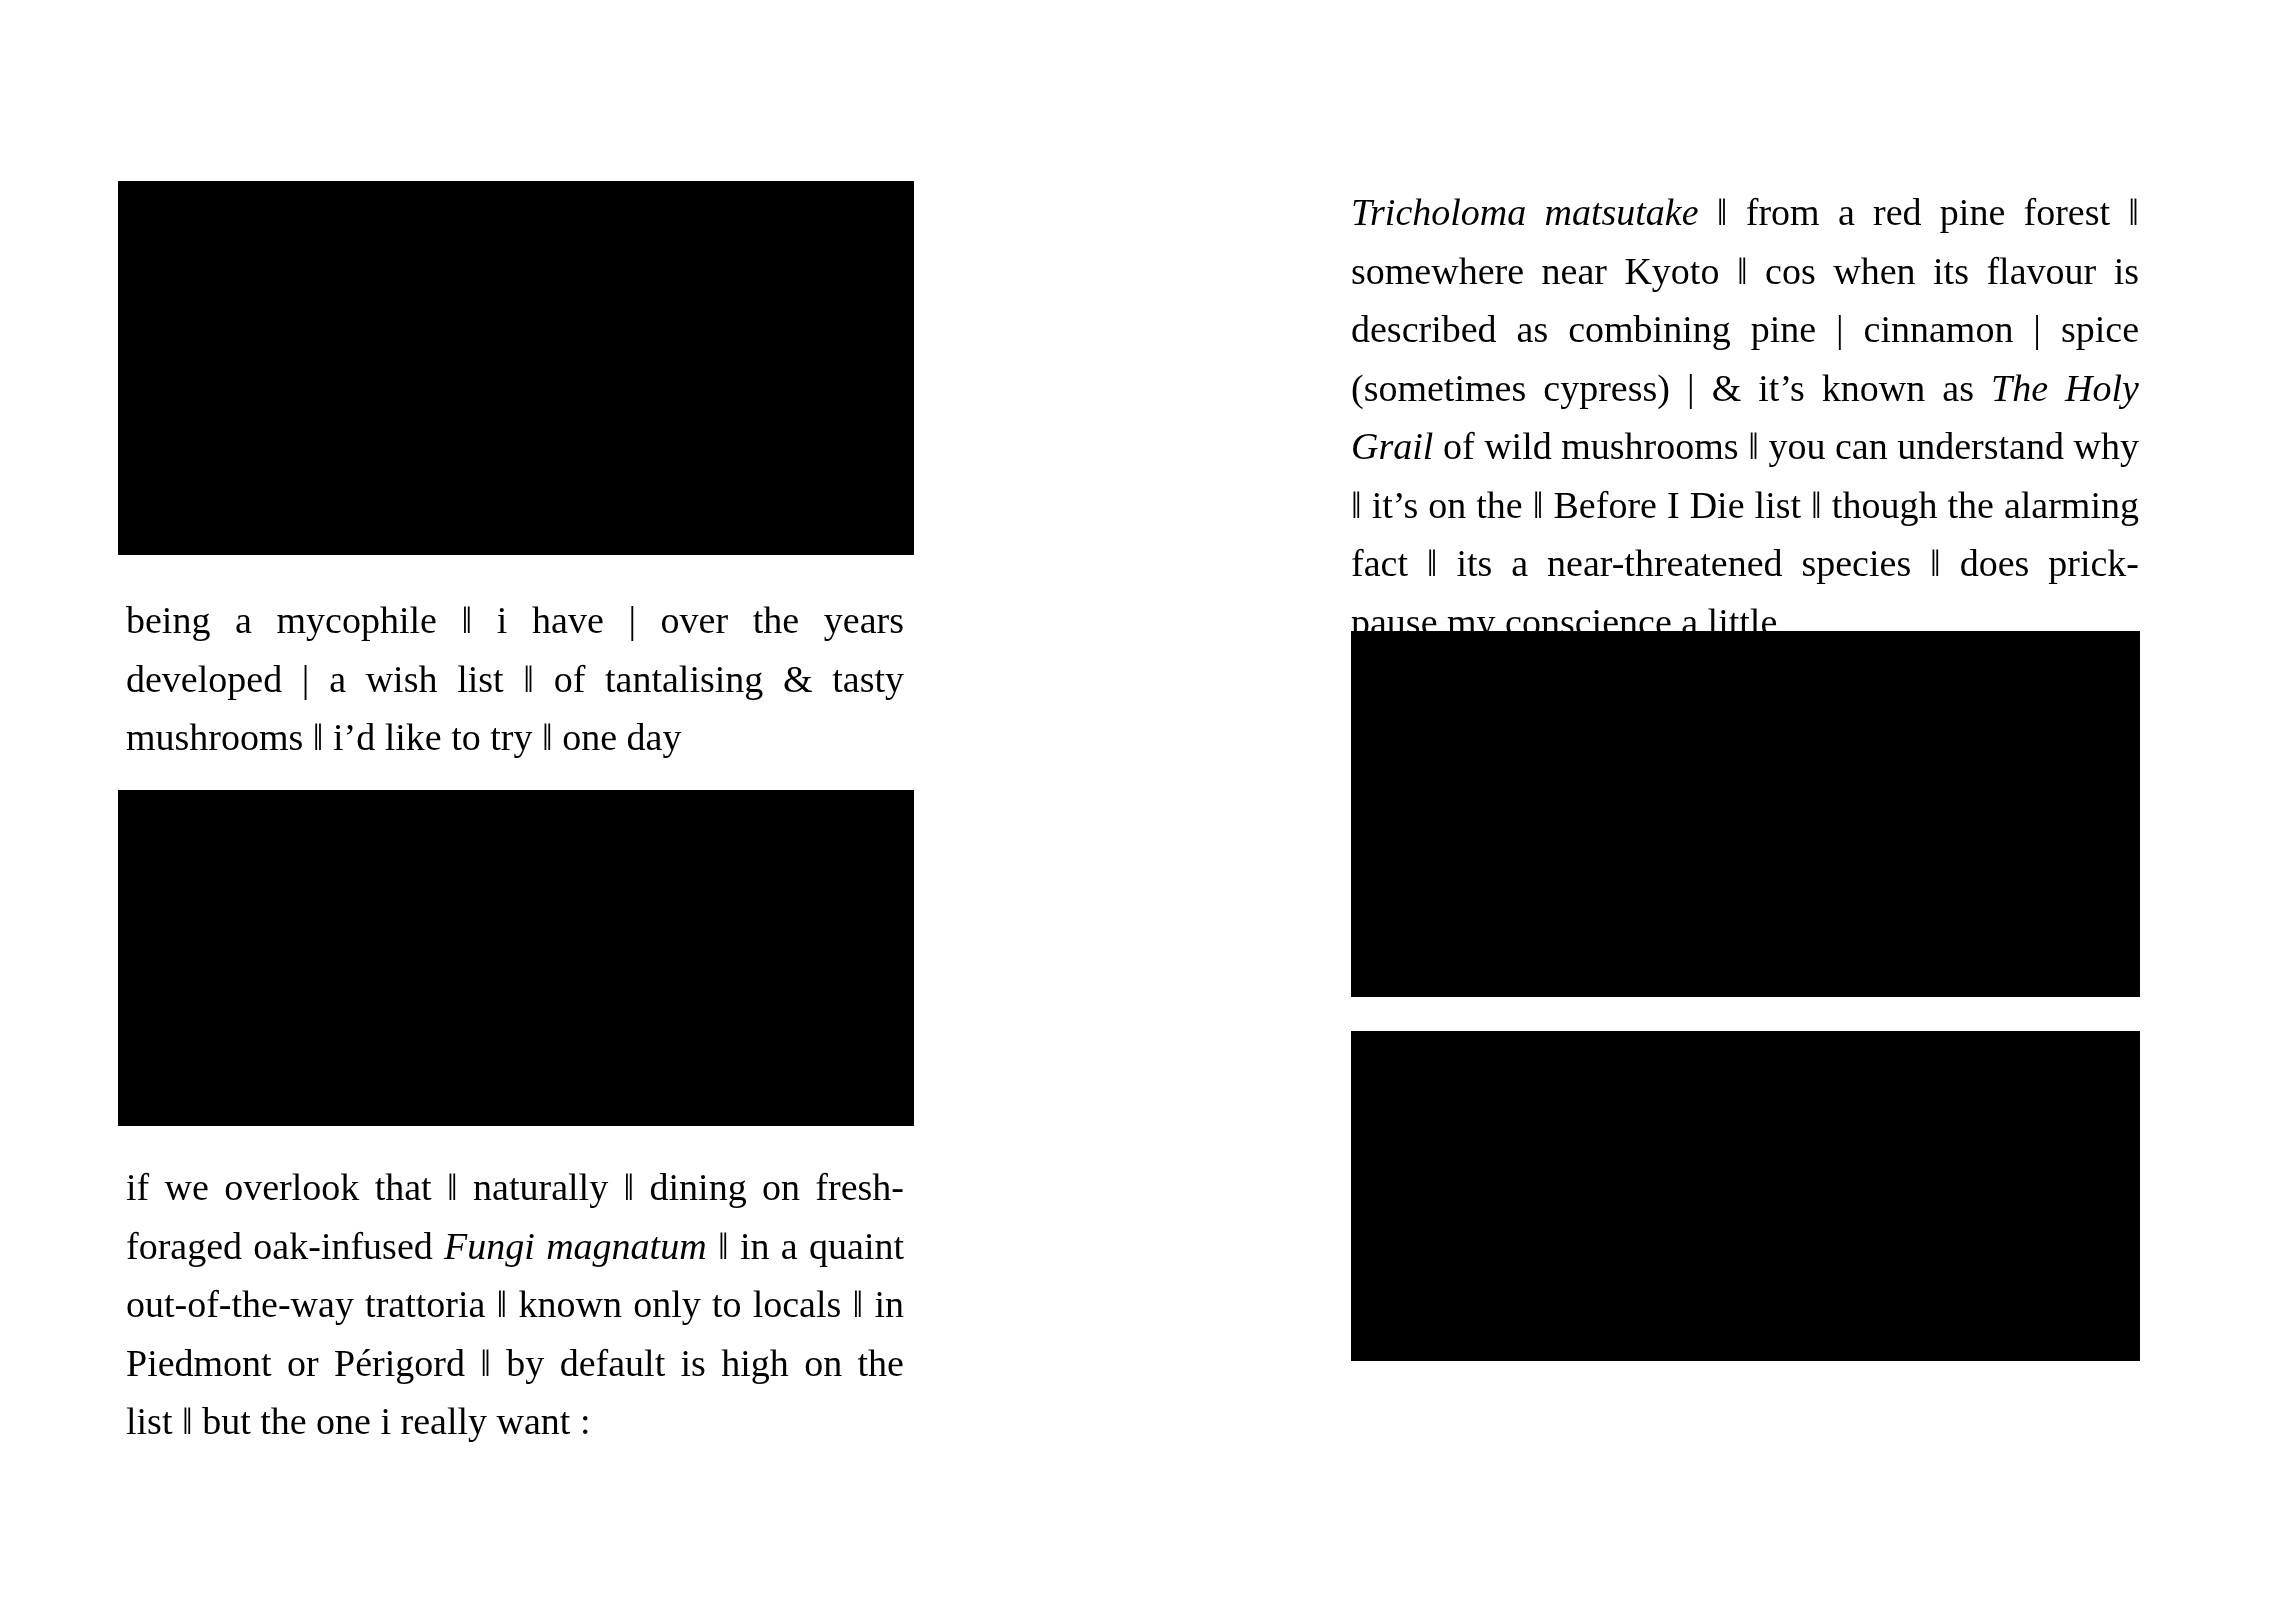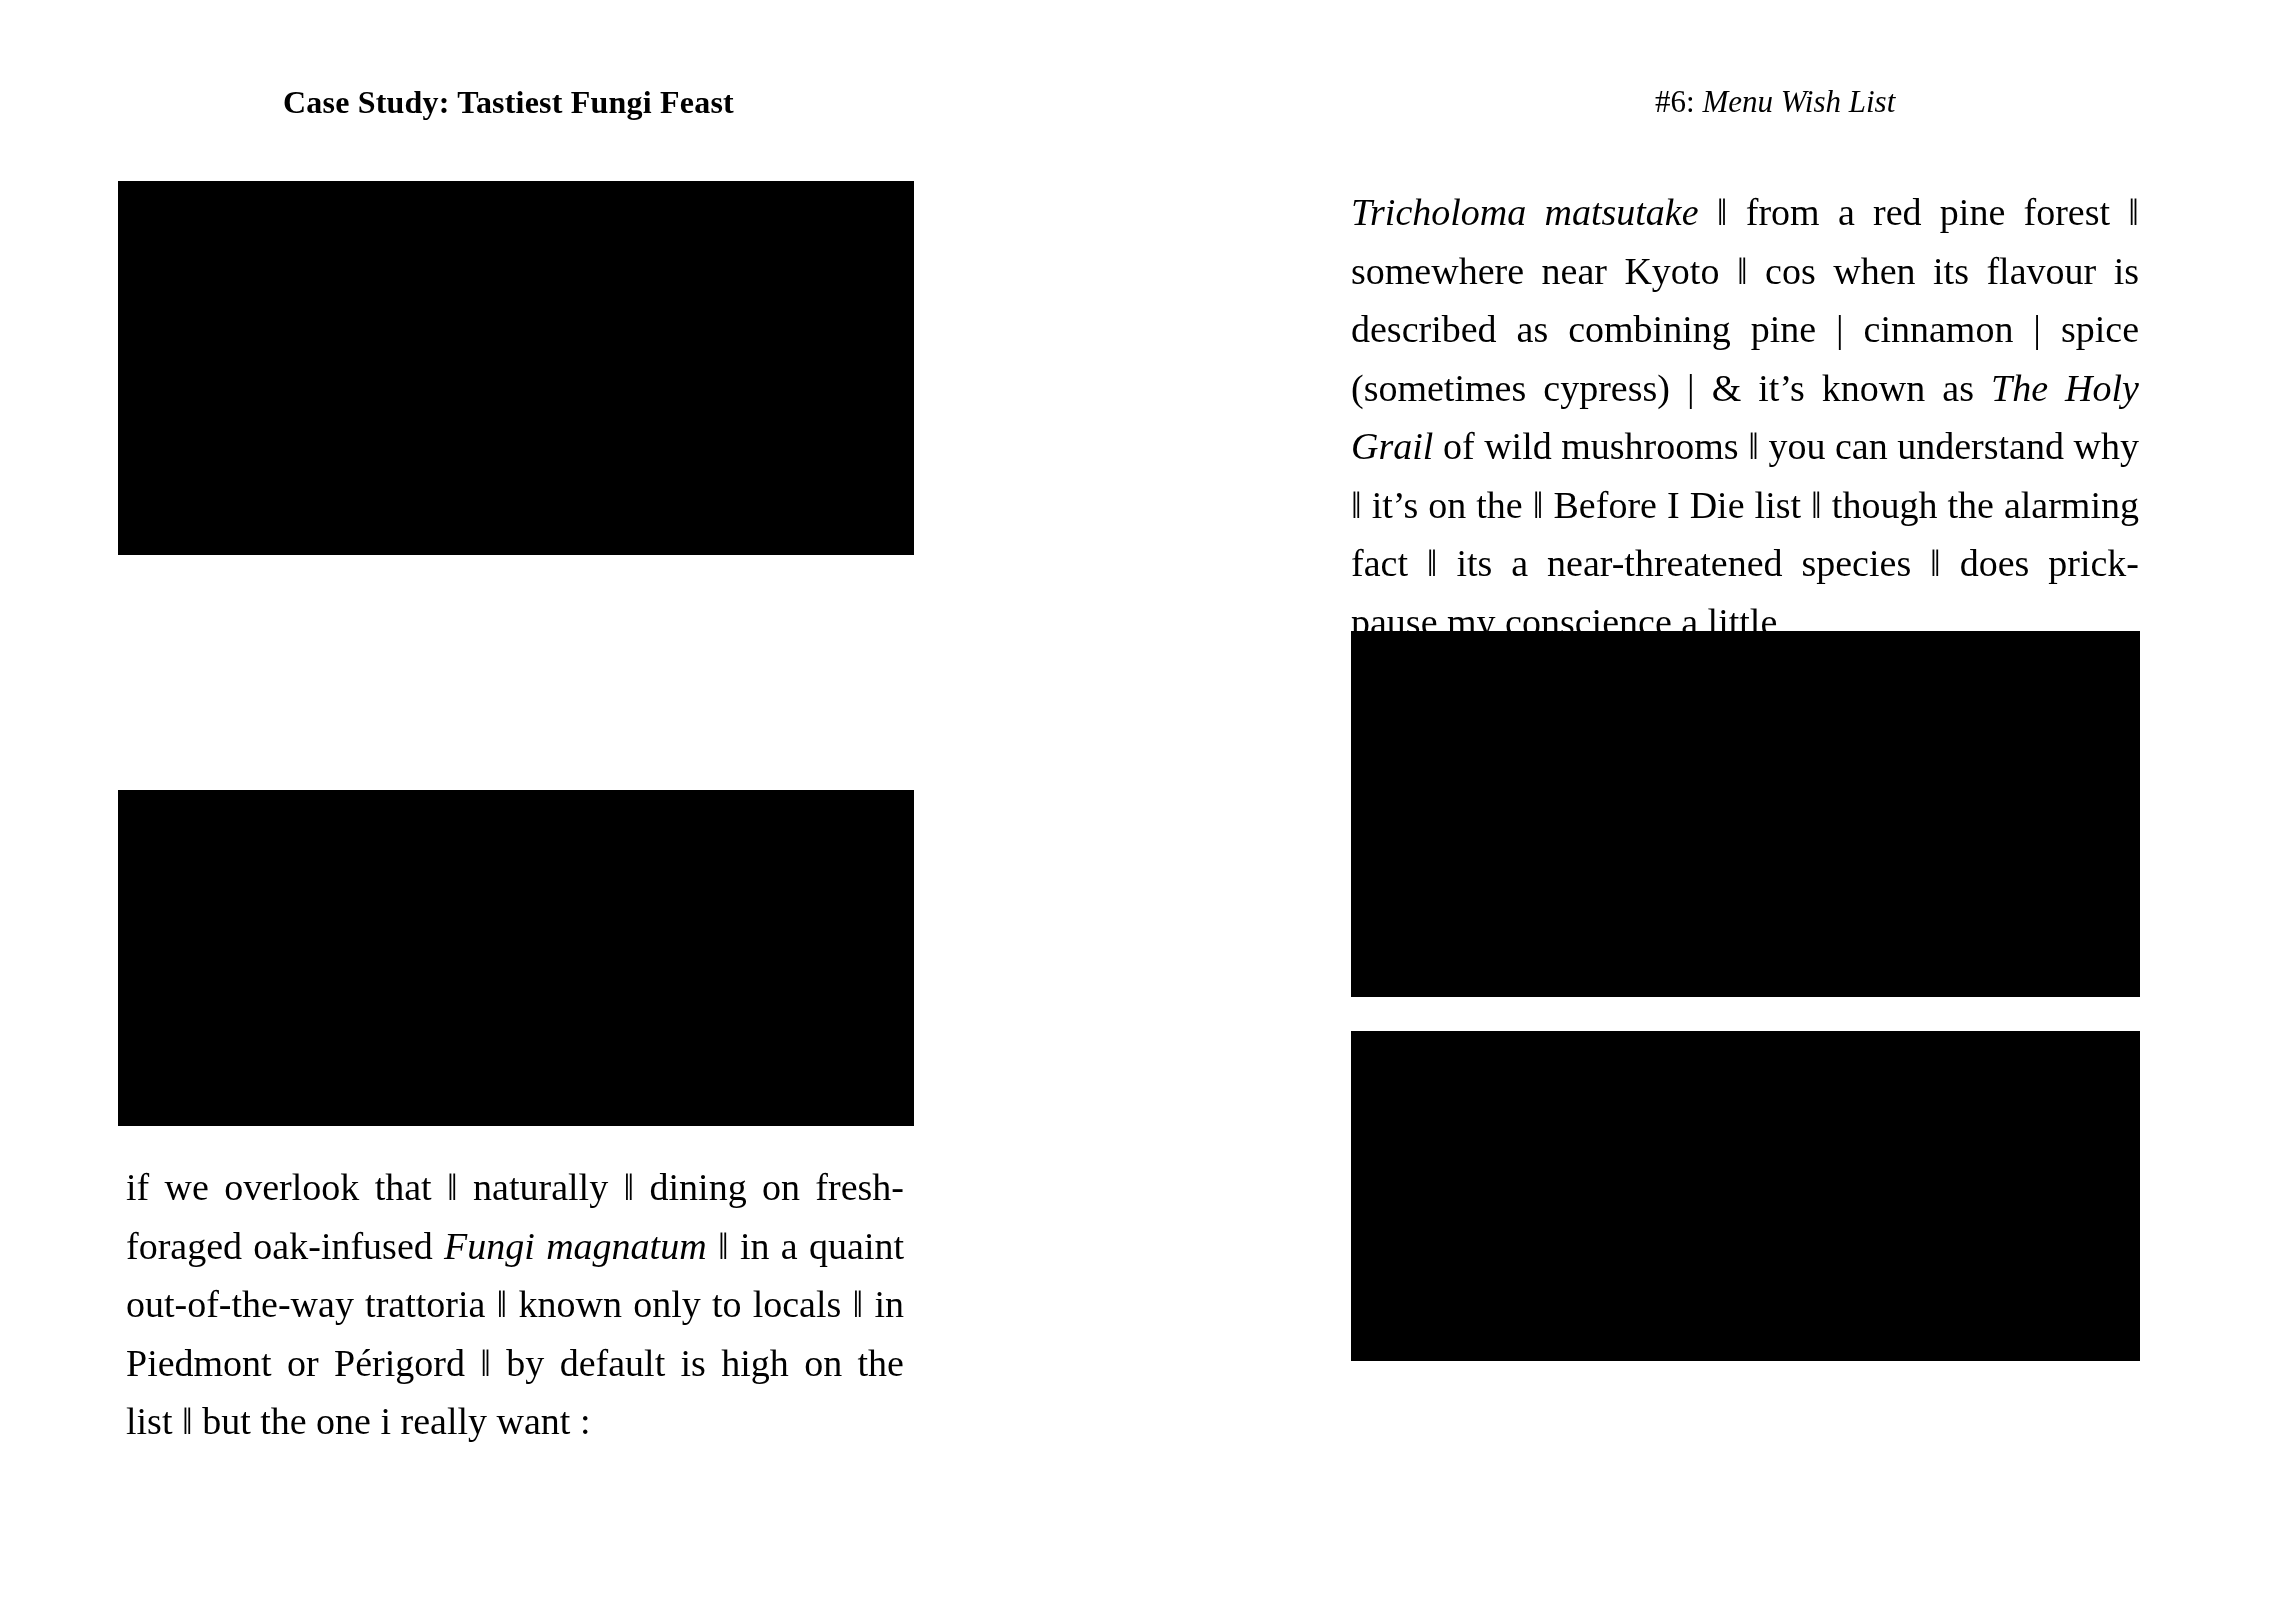--- a/index.html
+++ b/index.html
@@ -107,27 +107,24 @@
     top: 1031px;
     width: 789px;
     height: 330px;
   }
 </style>
 </head>
 <body>
 
 <div class="page">
 
-  <div class="heading-row">
-    <div class="heading-left">Case Study: Tastiest Fungi Feast</div>
-    <div class="heading-right"><span>#6:</span> <span class="italic">Menu Wish List</span></div>
-  </div>
 
   <div class="imgblock" id="img-left-1"></div>
 
+  <div class="para" id="para-left-1">being a mycophile ‖ i have | over the years developed | a wish list ‖ of tantalising &amp; tasty mushrooms ‖ i’d like to try ‖ one day</div>
 
   <div class="imgblock" id="img-left-2"></div>
 
   <div class="para" id="para-left-2"><span>if we overlook that ‖ naturally ‖ dining on fresh-foraged oak-infused </span><em>Fungi magnatum</em><span> ‖ in a quaint out-of-the-way trattoria ‖ known only to locals ‖ in Piedmont or Périgord ‖ by default is high on the list ‖ but the one i really want :</span></div>
 
   <div class="para" id="para-right-1"><em>Tricholoma matsutake</em><span> ‖ from a red pine forest ‖ somewhere near Kyoto ‖ cos when its flavour is described as combining pine | cinnamon | spice (sometimes cypress) | &amp; it’s known as </span><em>The Holy Grail</em><span> of wild mushrooms ‖ you can understand why ‖ it’s on the ‖ Before I Die list ‖ though the alarming fact ‖ its a near-threatened species ‖ does prick-pause my conscience a little</span></div>
 
   <div class="imgblock" id="img-right-1"></div>
 
   <div class="imgblock" id="img-right-2"></div>

